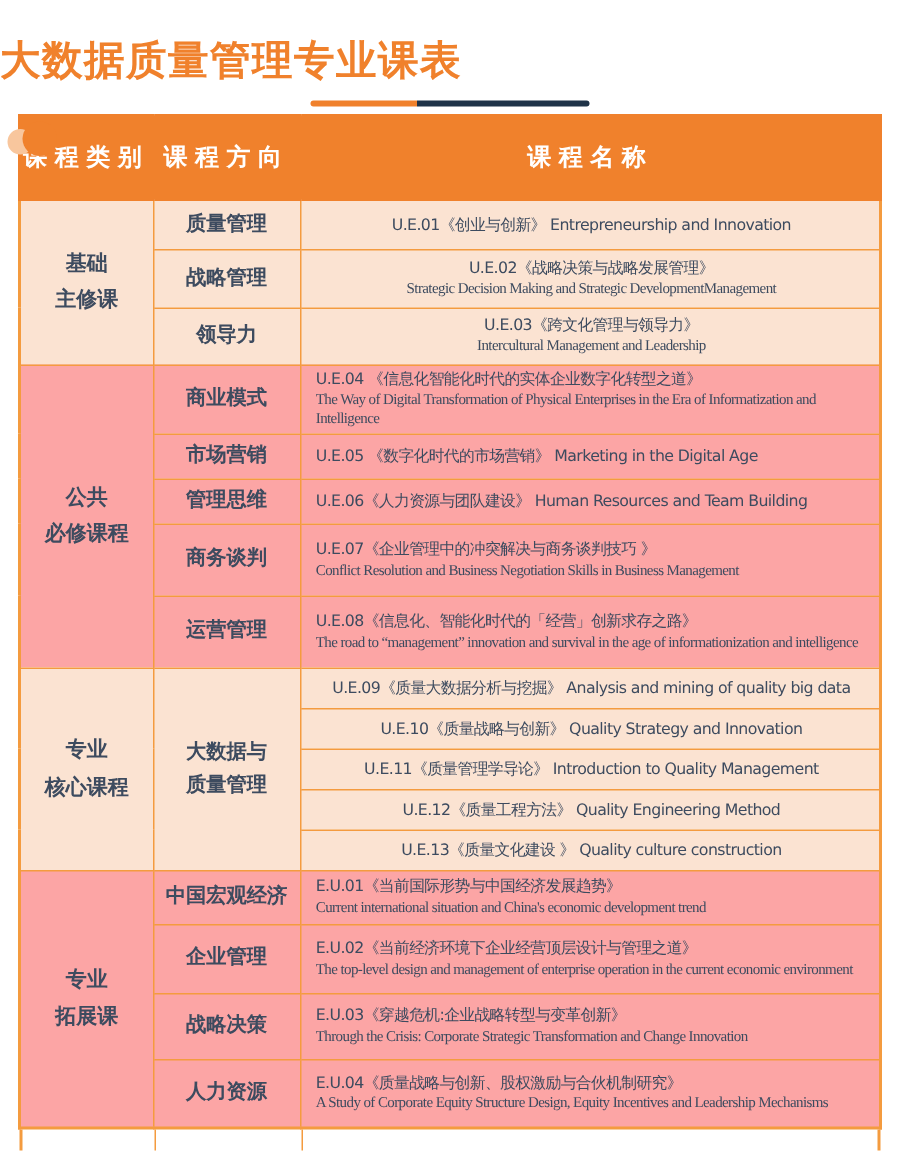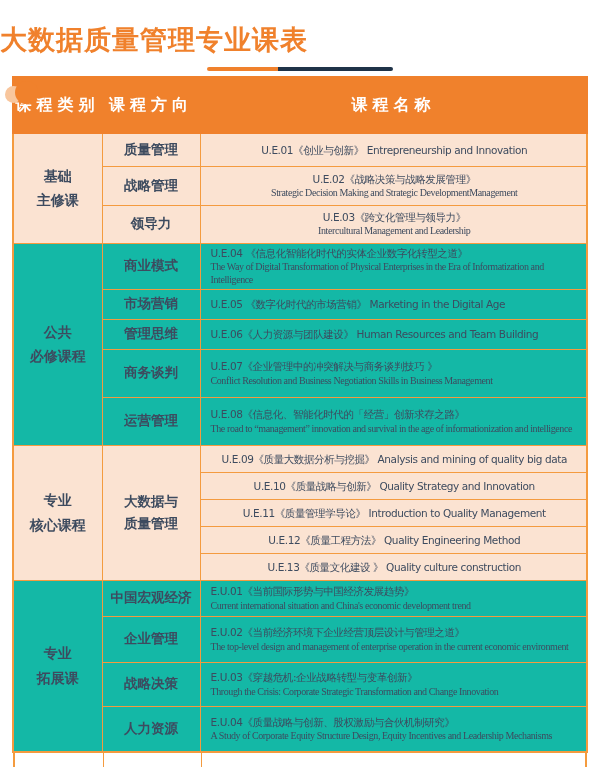--- a/index.html
+++ b/index.html
@@ -23,21 +23,21 @@
 
   
   table{border-collapse:collapse;table-layout:fixed;width:574px;margin:4px auto 0 auto;
     border:2px solid #f49b3f;}
   col.c1{width:89px;} col.c2{width:98px;} col.c3{width:387px;}
   th{
     background:#f0812c;color:#ffffff;font-size:16px;font-weight:bold;
     letter-spacing:5px;height:52px;border:2px solid #f0812c;text-align:center;
   }
   th.sep{border-left:2px solid #a21caf;}
-  td{border:1.5px solid #f49b3f;vertical-align:middle;background:#14b8a6;}
+  td{border:1.5px solid #f49b3f;vertical-align:middle;background:#fca5a5;}
   td.peach{background:#fbe3d2;text-align:center;}
   td.cat{text-align:center;font-size:14px;font-weight:600;color:#3d4b5f;line-height:1.75;}
   td.cat span{display:block;}
   td.dir{text-align:center;font-size:13.5px;font-weight:600;color:#3d4b5f;line-height:1.6;}
   td.dir span{display:block;}
   td.name{font-size:10.5px;letter-spacing:-0.4px;line-height:1.35;padding:2px 8px 2px 10px;font-weight:500;}
   td.name .zh{display:block;}
   td.name .en{display:block;font-size:10px;font-family:Liberation Serif, serif;}
   tr.h27{height:27px;} tr.h30{height:30px;} tr.h33{height:33px;} tr.h36{height:36px;}
   tr.h38{height:38px;} tr.h39{height:39px;} tr.h44{height:44px;} tr.h46{height:46px;} tr.h48{height:48px;}

